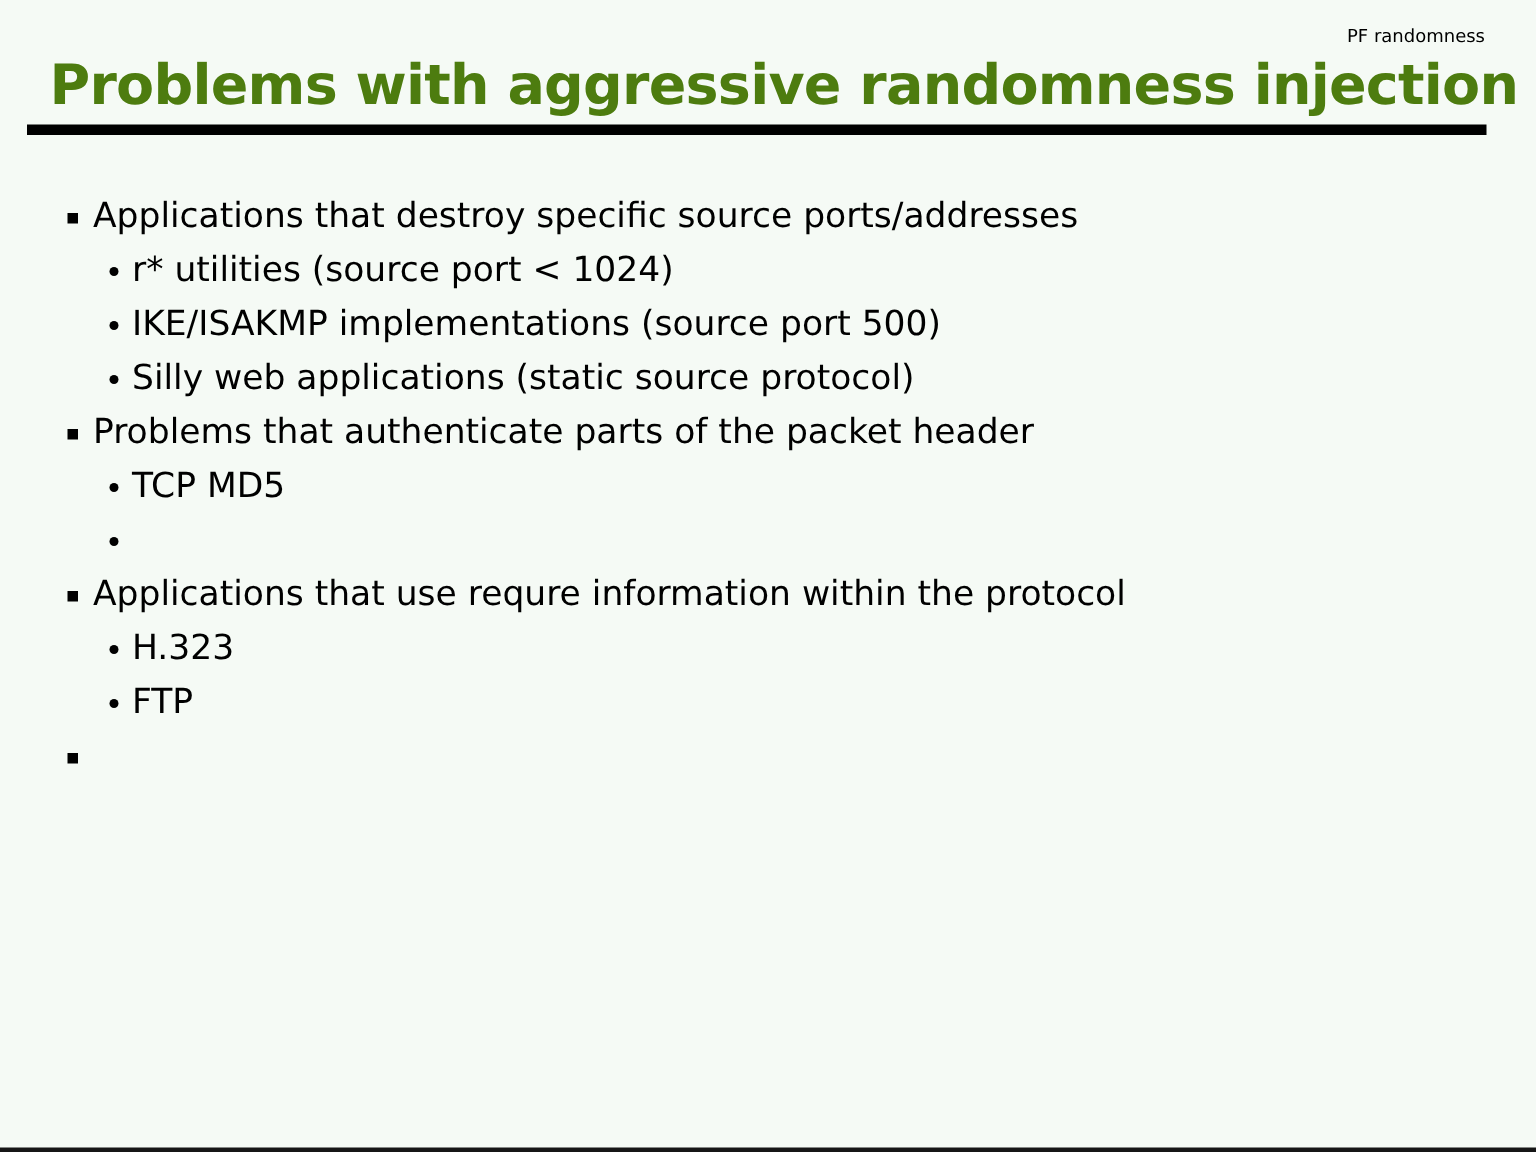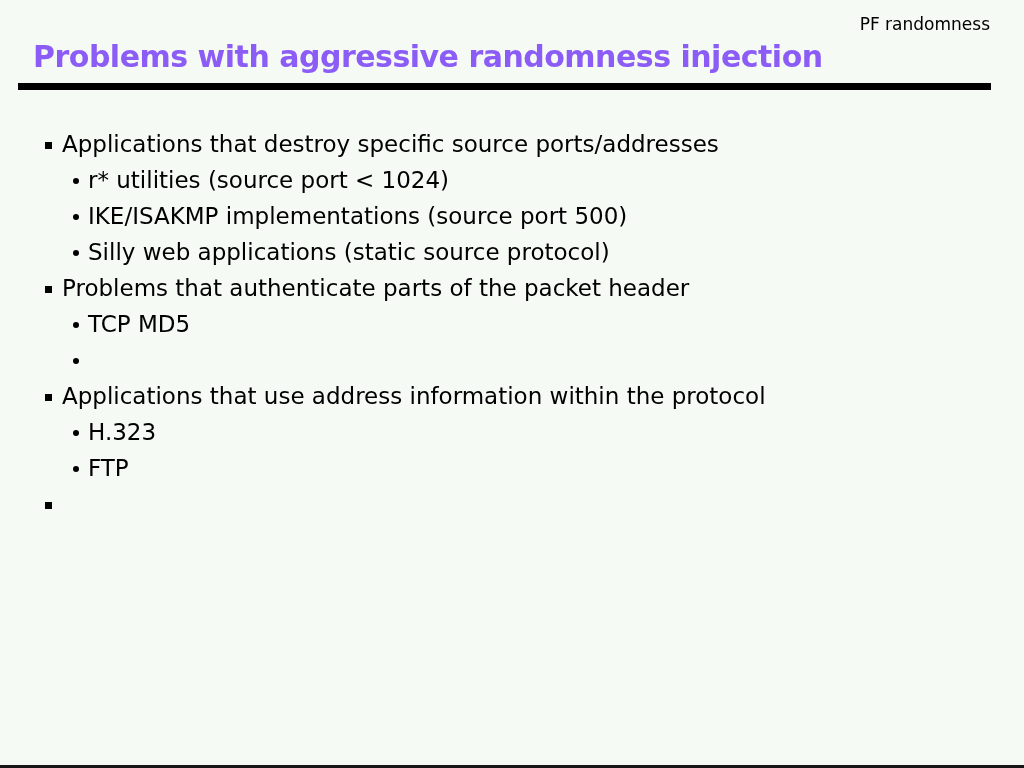--- a/index.html
+++ b/index.html
@@ -16,33 +16,33 @@
     position: relative;
     width: 1024px;
     height: 768px;
     background: #f5faf5;
     color: #000000;
   }
   .corner-label {
     position: absolute;
     top: 13px;
     right: 34px;
-    font-size: 17px;
+    font-size: 12px;
     line-height: 22px;
     color: #000000;
     white-space: nowrap;
   }
   .slide-title {
     position: absolute;
     top: 38px;
     left: 33px;
-    font-size: 30px;
+    font-size: 37px;
     font-weight: bold;
     line-height: 38px;
-    color: #8b5cf6;
+    color: #4d7c0f;
     white-space: nowrap;
     letter-spacing: -0.5px;
   }
   .title-rule {
     position: absolute;
     top: 83px;
     left: 18px;
     width: 973px;
     height: 7px;
     background: #000000;
@@ -137,21 +137,21 @@
       <span class="marker"></span>
       <span class="bullet-text">TCP MD5</span>
     </div>
 
     <div class="bullet-row level-2">
       <span class="marker"></span>
     </div>
 
     <div class="bullet-row level-1">
       <span class="marker"></span>
-      <span class="bullet-text">Applications that use address information within the protocol</span>
+      <span class="bullet-text">Applications that use requre information within the protocol</span>
     </div>
 
     <div class="bullet-row level-2">
       <span class="marker"></span>
       <span class="bullet-text">H.323</span>
     </div>
 
     <div class="bullet-row level-2">
       <span class="marker"></span>
       <span class="bullet-text">FTP</span>

